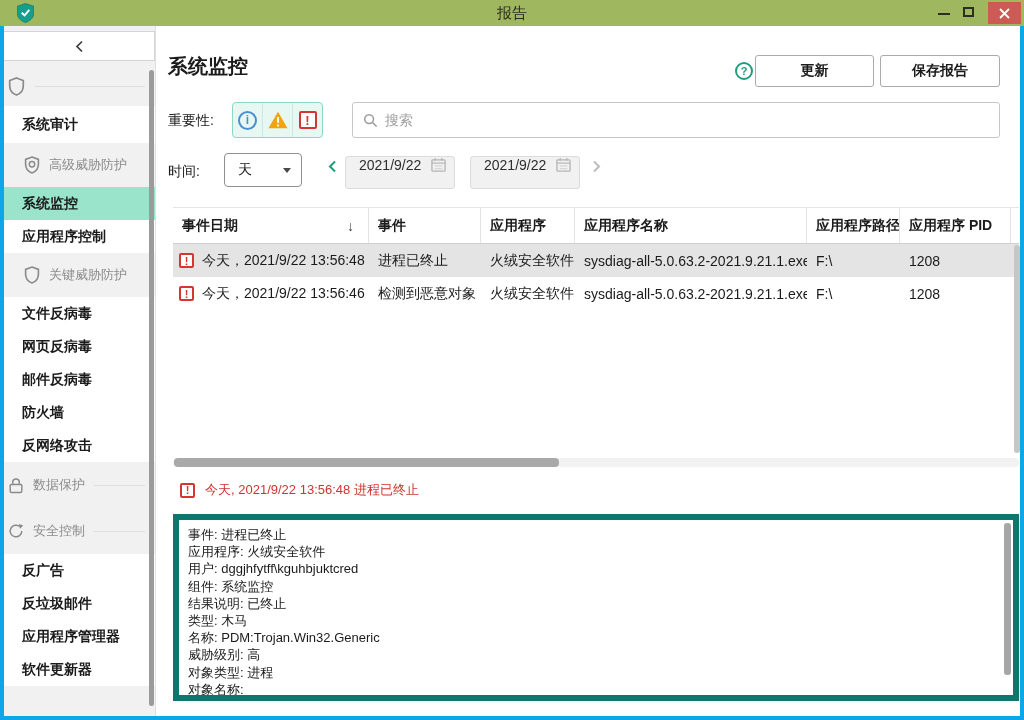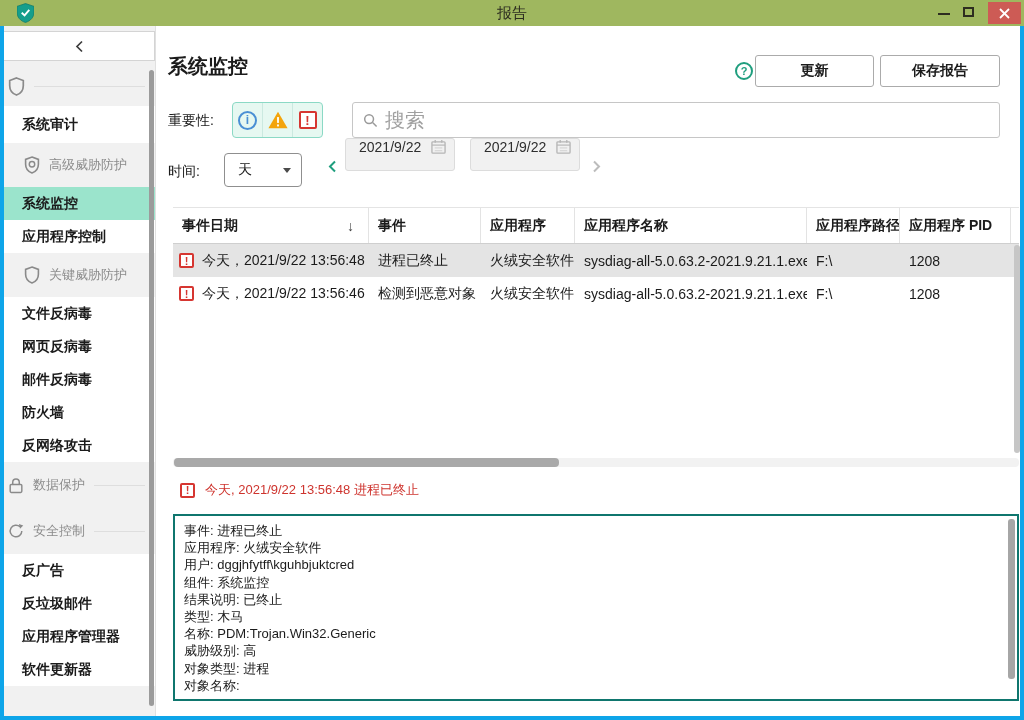--- a/index.html
+++ b/index.html
@@ -40,48 +40,48 @@
 
   .lbl { position:absolute; font-size:14px; color:#1b1b1b; }
   .imp-group { position:absolute; left:76px; top:76px; width:91px; height:36px; background:#e6f8f1; border:1px solid #8bd9c5; border-radius:4px; display:flex; }
   .imp-seg { flex:1; display:flex; align-items:center; justify-content:center; cursor:pointer; }
   .imp-seg + .imp-seg { border-left:1px solid #cbe9e0; }
   .ico-info { width:19px; height:19px; border:2px solid #4a8fd4; border-radius:50%; color:#4a8fd4; font-size:12px; font-weight:bold; display:flex; align-items:center; justify-content:center; }
   .ico-crit { width:18px; height:18px; border:2px solid #d63631; border-radius:2px; color:#d63631; font-size:13px; font-weight:bold; display:flex; align-items:center; justify-content:center; background:#fff; }
   .ico-crit.small { width:15px; height:15px; font-size:11px; border-width:2px; }
 
   .search-box { position:absolute; left:196px; right:20px; top:76px; height:36px; border:1px solid #c6c6c6; border-radius:3px; display:flex; align-items:center; padding-left:10px; gap:7px; background:#fff; }
-  .search-box input { border:none; outline:none; flex:1; font-size:20px; font-family:"Liberation Sans", sans-serif; color:#333; }
+  .search-box input { border:none; outline:none; flex:1; font-size:14px; font-family:"Liberation Sans", sans-serif; color:#333; }
   .search-box input::placeholder { color:#a0a0a0; }
 
   .period-select { position:absolute; left:68px; top:127px; width:78px; height:34px; border:1px solid #8f8f8f; border-radius:4px; background:#fff; display:flex; align-items:center; padding:0 10px 0 13px; font-size:14px; color:#1b1b1b; cursor:pointer; }
   .caret { margin-left:auto; width:0; height:0; border-left:4px solid transparent; border-right:4px solid transparent; border-top:5px solid #4a4a4a; }
   .nav-chevron { position:absolute; top:133px; cursor:pointer; }
-  .date-field { position:absolute; top:112px; width:110px; height:33px; background:#f1f1f1; border:1px solid #dcdcdc; border-radius:3px; display:flex; align-items:center; padding:0 8px 16px 13px; font-size:14px; color:#2e2e2e; cursor:pointer; }
+  .date-field { position:absolute; top:130px; width:110px; height:33px; background:#f1f1f1; border:1px solid #dcdcdc; border-radius:3px; display:flex; align-items:center; padding:0 8px 16px 13px; font-size:14px; color:#2e2e2e; cursor:pointer; }
   .date-field svg { margin-left:auto; }
 
   
   .grid { position:absolute; left:17px; top:181px; width:846px; height:248px; border-top:1px solid #e4e4e4; }
   .grid-head { display:flex; height:36px; border-bottom:1px solid #cfcfcf; align-items:stretch; }
   .gh-cell { display:flex; align-items:center; padding-left:9px; font-size:14px; font-weight:bold; color:#1b1b1b; border-right:1px solid #e3e3e3; cursor:pointer; overflow:hidden; white-space:nowrap; }
   .sort-arrow { margin-left:auto; margin-right:14px; font-weight:normal; color:#444; font-size:14px; }
   .grid-row { display:flex; height:33px; align-items:center; font-size:14px; color:#1b1b1b; cursor:pointer; }
   .grid-row.selected { background:#e4e4e4; }
   .gc { padding-left:9px; overflow:hidden; white-space:nowrap; flex-shrink:0; }
   .c-date { width:196px; } .c-event { width:112px; } .c-app { width:94px; }
   .c-name { width:232px; } .c-path { width:93px; } .c-pid { width:111px; }
   .cell-date { display:flex; align-items:center; gap:8px; padding-left:6px; }
   .grid-vscroll { position:absolute; right:-1px; top:37px; bottom:2px; width:6px; background:#c6c6c6; border-radius:3px; cursor:pointer; }
   .hscroll { position:absolute; left:17px; top:432px; width:846px; height:9px; background:#f2f2f2; border-radius:4px; }
   .hscroll-thumb { position:absolute; left:1px; top:0; width:385px; height:9px; background:#a9a9a9; border-radius:4px; cursor:pointer; }
 
   
   .detail-head { position:absolute; left:24px; top:455px; display:flex; align-items:center; gap:10px; }
   .detail-head-text { font-size:13px; color:#ce342e; }
-  .detail-panel { position:absolute; left:17px; top:488px; width:846px; height:187px; border:2px solid #0f766e; overflow:hidden; padding:6px 20px 0 9px; }
+  .detail-panel { position:absolute; left:17px; top:488px; width:846px; height:187px; border:6px solid #0f766e; overflow:hidden; padding:6px 20px 0 9px; }
   .detail-line { font-size:13px; line-height:17.2px; color:#1b1b1b; white-space:nowrap; }
   .detail-vscroll { position:absolute; right:2px; top:3px; bottom:20px; width:7px; background:#a6a6a6; border-radius:3px; cursor:pointer; }
 </style>
 </head>
 <body>
 
 <div class="frame">
 
   <div class="titlebar">
     <span class="tb-appicon">

